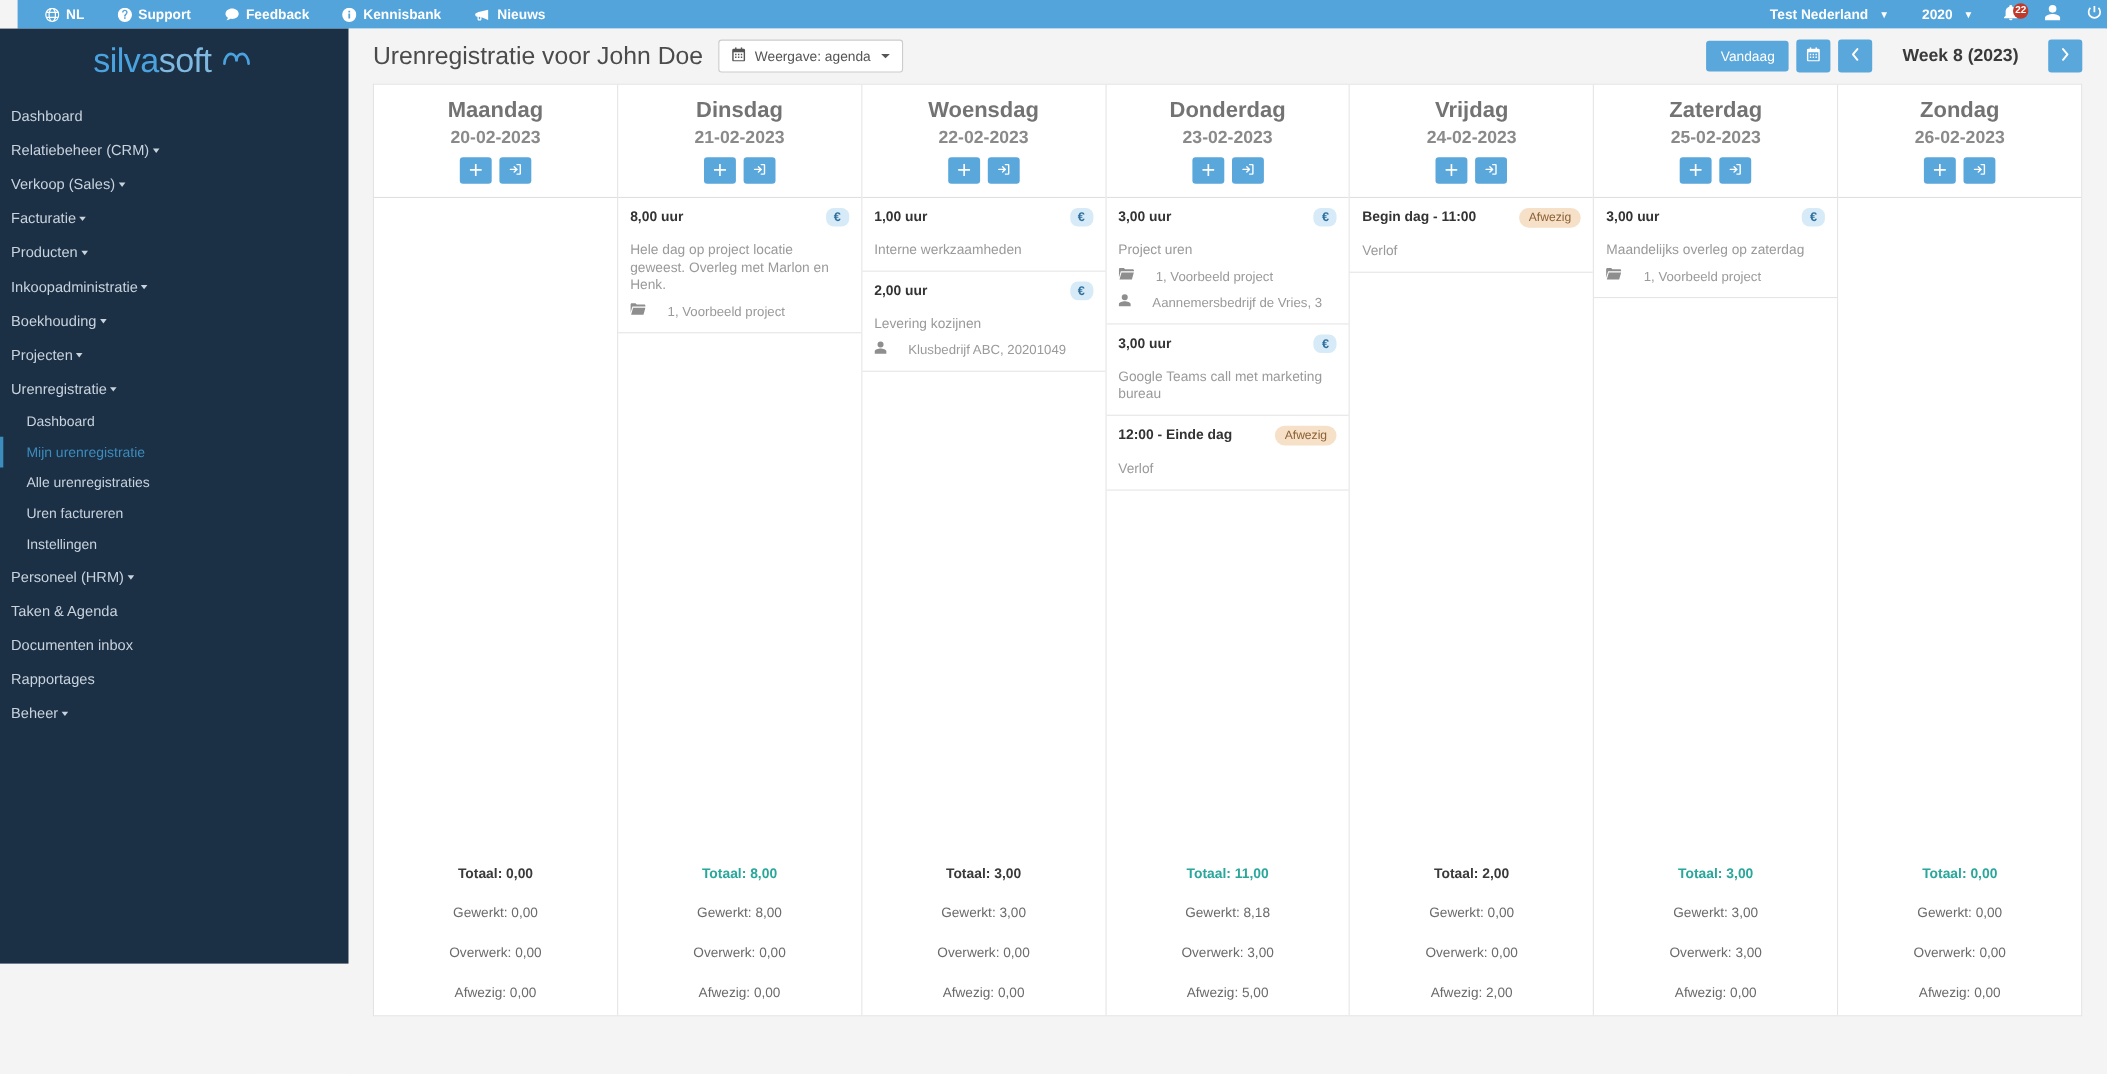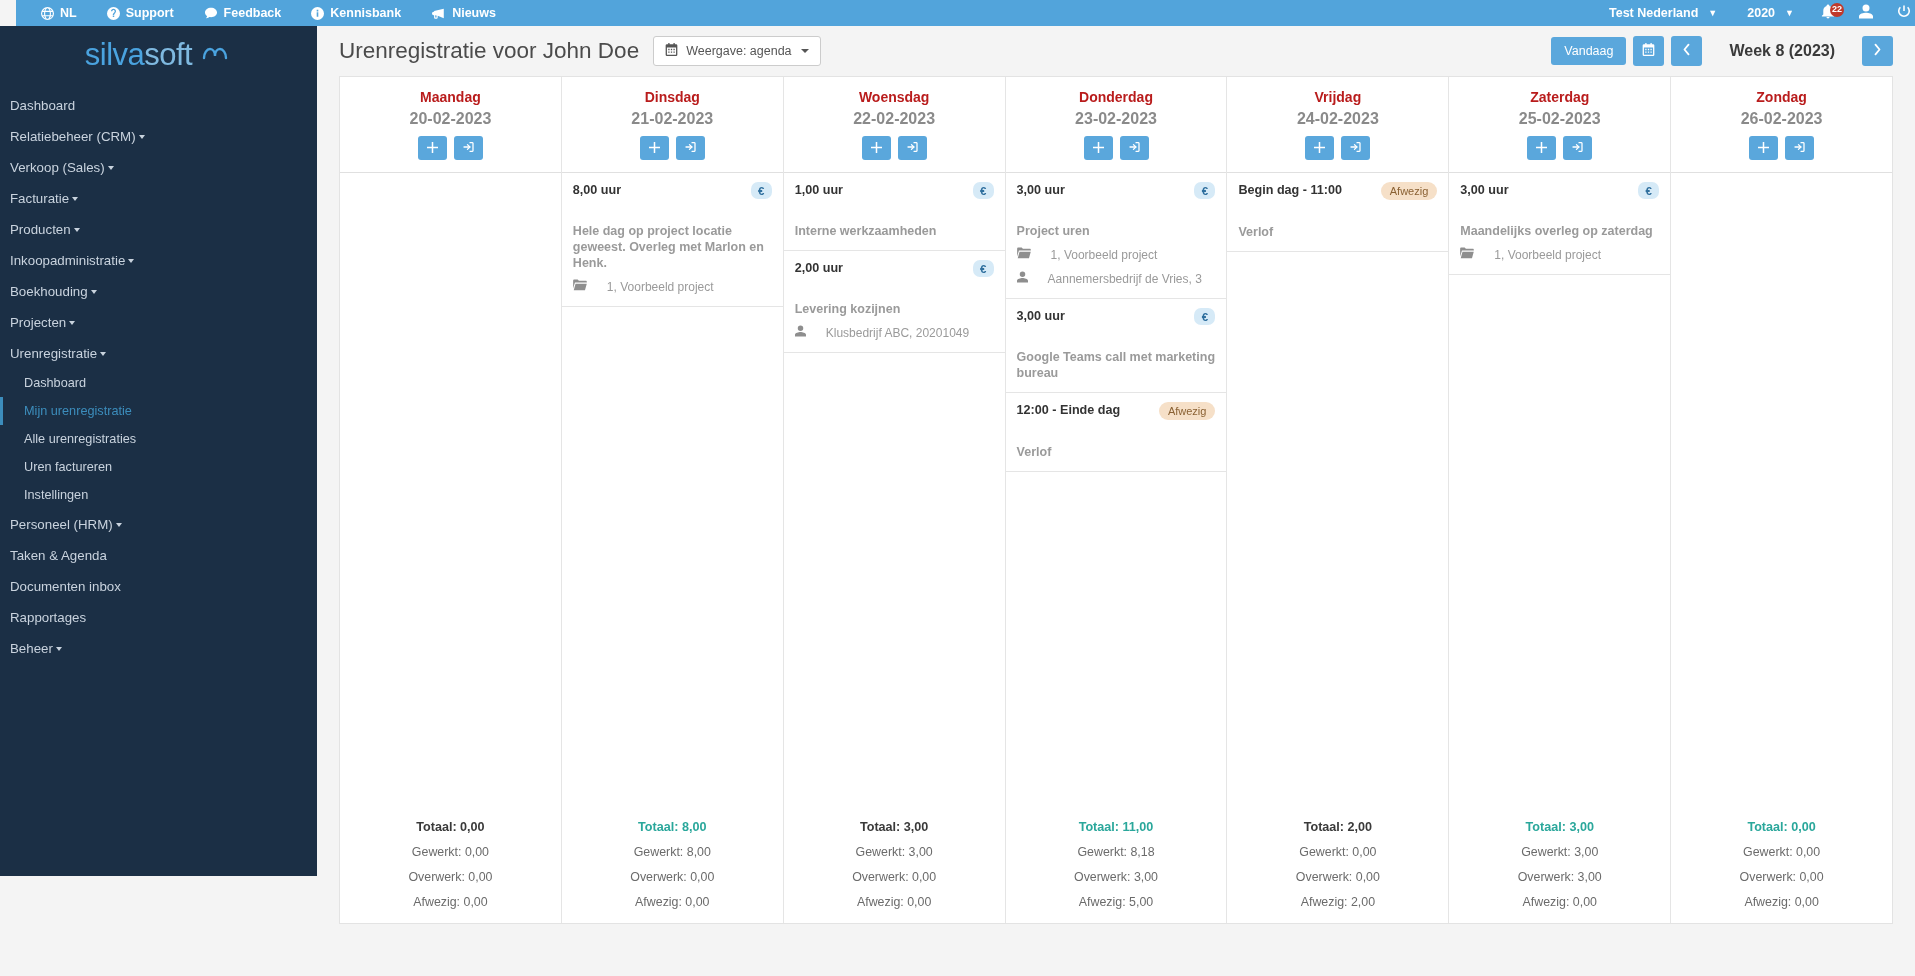--- a/index.html
+++ b/index.html
@@ -110,21 +110,21 @@
   .day-col {
     flex: 1 1 0; min-width: 0;
     border-right: 1px solid #e5e5e5;
     display: flex; flex-direction: column;
   }
   .day-col:last-child { border-right: none; }
   .day-head {
     border-bottom: 1px solid #e0e0e0;
     padding: 12px 4px 12px; text-align: center;
   }
-  .day-name { font-size: 14px; font-weight: bold; color: #b91c1c; }
+  .day-name { font-size: 20px; font-weight: bold; color: #737373; }
   .day-date { font-size: 16px; color: #8a8a8a; margin-top: 5px; font-weight: bold; }
   .day-btns { margin-top: 8px; display: flex; justify-content: center; gap: 7px; }
   .day-btn {
     width: 29px; height: 24px; background: #5aa7dc; border: none;
     border-radius: 3px; color: #fff; cursor: pointer;
     display: flex; align-items: center; justify-content: center;
   }
 
   .entries { flex: 1; }
   .entry {
@@ -139,32 +139,32 @@
   .euro-badge {
     background: #d6eaf7; color: #2f6f9e; border-radius: 7px;
     width: 21px; height: 17px; font-size: 11.5px; font-weight: bold;
     display: flex; align-items: center; justify-content: center; flex: none;
   }
   .badge-away {
     background: #f6e0c8; color: #8a6133; border-radius: 9px;
     font-size: 11px; padding: 3px 9px; flex: none; white-space: nowrap;
   }
   .entry-desc {
-    font-size: 12.5px; color: #9a9a9a; margin-top: 24px; line-height: 16px; font-weight: bold;
+    font-size: 12.5px; color: #9a9a9a; margin-top: 13px; line-height: 16px;
   }
   .entry-meta {
     display: flex; align-items: center; gap: 20px;
     font-size: 12px; color: #9a9a9a; margin-top: 8px; line-height: 15px;
   }
   .entry-meta svg { flex: none; }
 
   .day-foot { padding: 8px 5px 14px; text-align: center; }
   .foot-total { font-size: 12.6px; font-weight: bold; color: #3a3a3a; }
   .foot-total.teal { color: #2aa79b; }
-  .foot-line { font-size: 12.4px; color: #6b6b6b; margin-top: 11px; }
+  .foot-line { font-size: 12.4px; color: #6b6b6b; margin-top: 22px; }
 </style>
 </head>
 <body>
 
 <div class="topbar">
   <div class="topbar-left">
 
     <div class="tb-item">
       <span class="tb-ico">
         <svg width="13" height="13" viewBox="0 0 16 16" fill="#fff">

